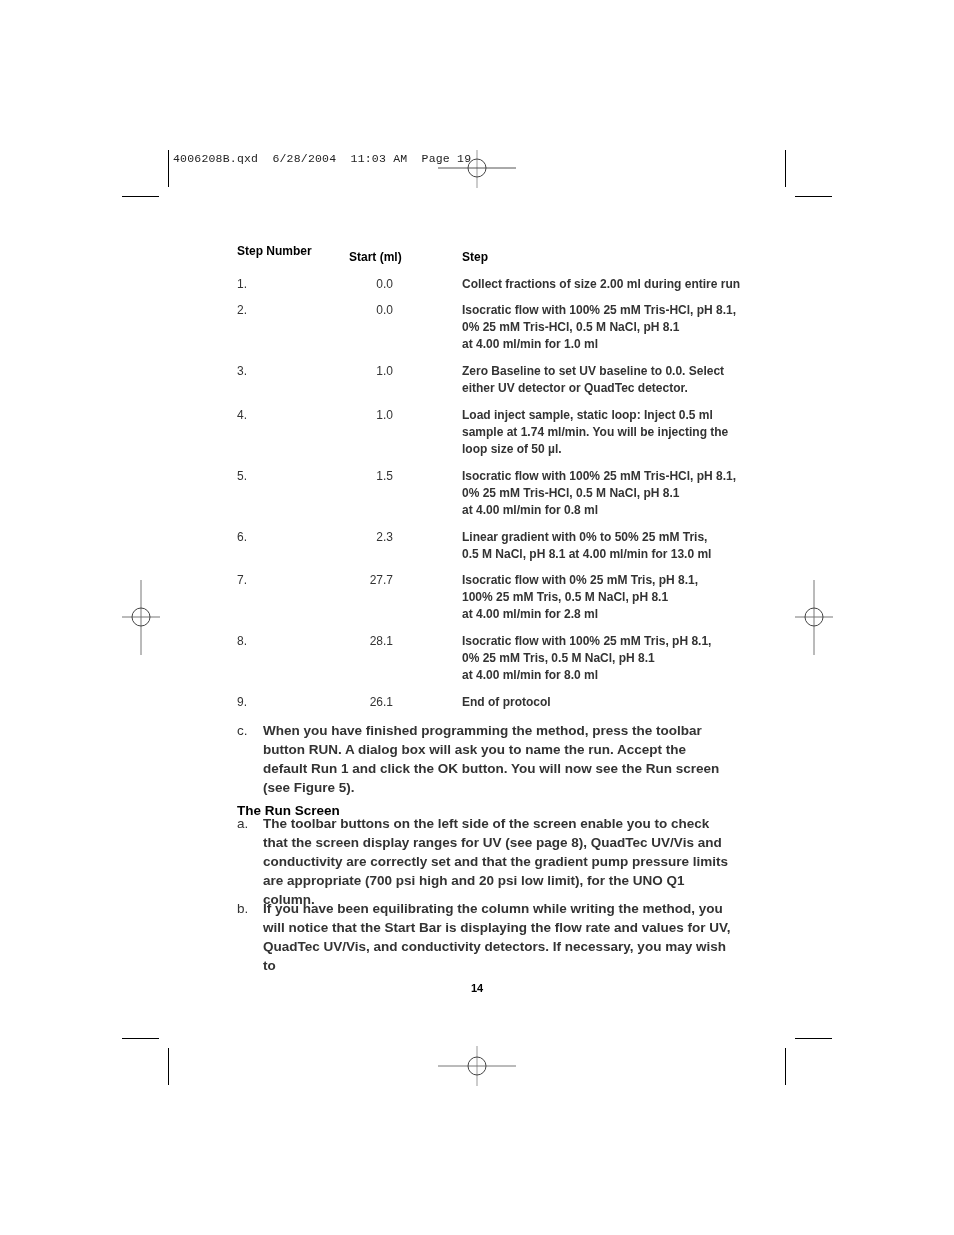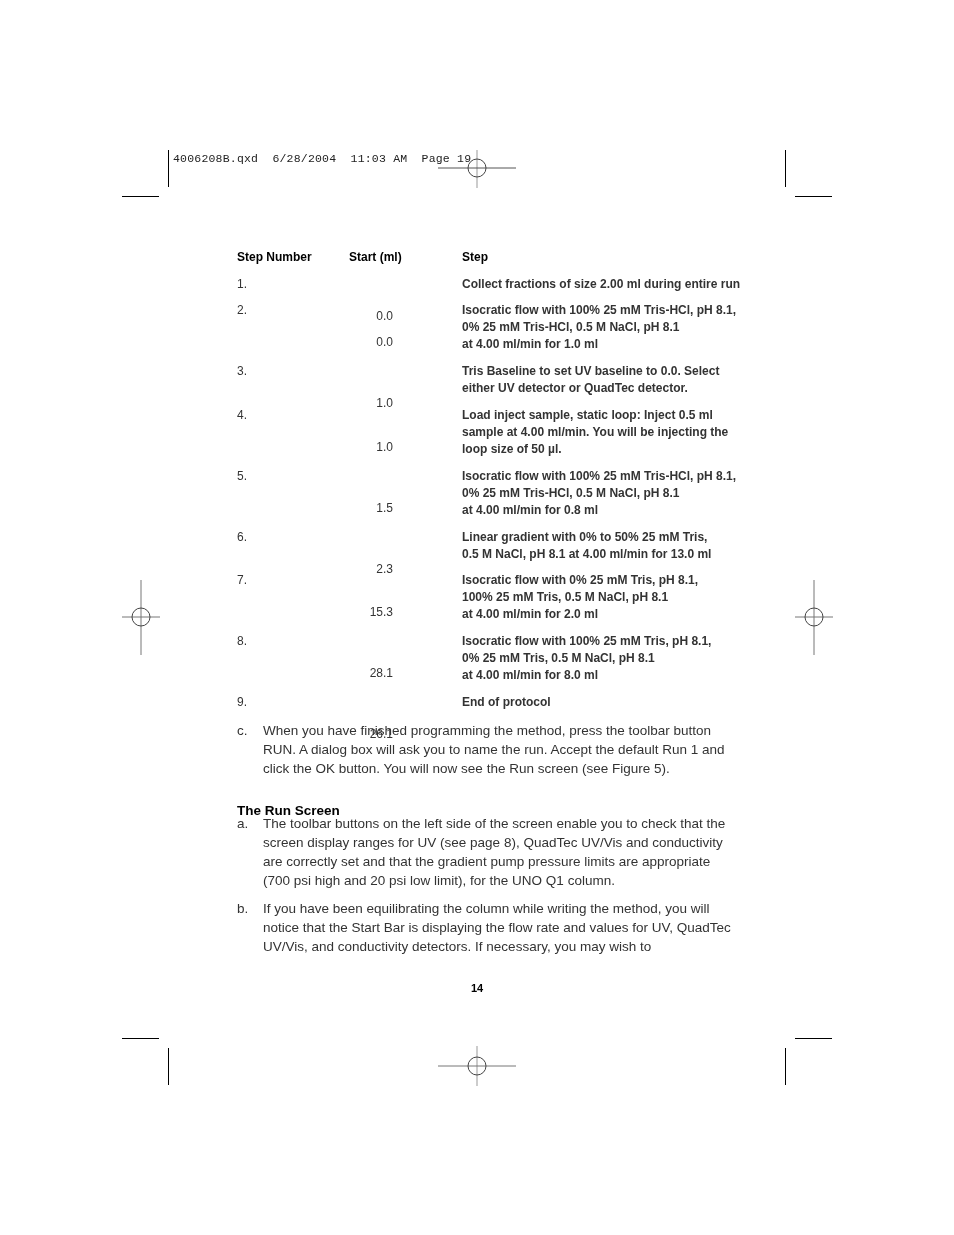--- a/index.html
+++ b/index.html
@@ -5,25 +5,25 @@
   html, body { margin:0; padding:0; background:#ffffff; }
   body { width:954px; height:1235px; position:relative; overflow:hidden;
          font-family:"Liberation Sans", sans-serif; color:#333; }
   .slug { position:absolute; left:173px; top:152px; font-family:"Liberation Mono", monospace;
           font-size:11.5px; color:#222; white-space:pre; letter-spacing:0.2px; }
   .line { position:absolute; background:#000; }
   .reg { position:absolute; }
   .hdr { position:absolute; font-weight:bold; font-size:12px; color:#000; }
   .row { position:absolute; font-size:12px; line-height:17px; color:#333; }
   .row .num { position:absolute; left:0; }
-  .row .start { position:absolute; left:100px; width:56px; text-align:right;margin-top:32px; }
+  .row .start { position:absolute; left:100px; width:56px; text-align:right; }
   .row .desc { position:absolute; left:225px; width:290px; white-space:pre-line;font-weight:bold; }
   .para { position:absolute; left:237px; width:490px; font-size:13.5px; line-height:19px; color:#333; }
   .para .lbl { position:absolute; left:0; }
-  .para .txt { position:absolute; left:26px; width:470px; }
+  .para .txt { position:absolute; left:26px; width:470px;font-weight:bold; }
   .heading { position:absolute; left:237px; top:787px; font-weight:bold; font-size:13.5px; color:#000;margin-top:16px; }
   .pagenum { position:absolute; left:0; width:954px; top:982px; text-align:center; font-weight:bold; font-size:11px; color:#000; }
 </style>
 </head>
 <body>
 
 <div class="slug">4006208B.qxd  6/28/2004  11:03 AM  Page 19</div>
 
 <div class="line" style="left:168px;top:150px;width:1px;height:37px;"></div>
 <div class="line" style="left:122px;top:196px;width:37px;height:1px;"></div>
@@ -51,68 +51,68 @@
   <line x1="19" y1="0" x2="19" y2="75" stroke="#777" stroke-width="1"></line>
   <line x1="0" y1="37" x2="38" y2="37" stroke="#777" stroke-width="1"></line>
   <circle cx="19" cy="37" r="9" fill="none" stroke="#444" stroke-width="1"></circle>
 </svg>
 <svg class="reg" style="left:438px;top:1046px;" width="78" height="40">
   <line x1="39" y1="0" x2="39" y2="40" stroke="#ccc" stroke-width="2"></line>
   <line x1="0" y1="20" x2="78" y2="20" stroke="#777" stroke-width="1"></line>
   <circle cx="39" cy="20" r="9" fill="none" stroke="#444" stroke-width="1"></circle>
 </svg>
 
-<div class="hdr" style="left:237px;top:250px;">Step Number</div>
+<div class="hdr" style="left:237px;top:244px;">Step Number</div>
 <div class="hdr" style="left:349px;top:250px;">Start (ml)</div>
 <div class="hdr" style="left:462px;top:250px;">Step</div>
 
 <div class="row" style="left:237px;top:276px;width:500px;">
   <span class="num">1.</span>
   <span class="start">0.0</span>
   <span class="desc">Collect fractions of size 2.00 ml during entire run</span>
 </div>
 <div class="row" style="left:237px;top:302px;width:500px;">
   <span class="num">2.</span>
   <span class="start">0.0</span>
   <span class="desc">Isocratic flow with 100% 25 mM Tris-HCl, pH 8.1,
 0% 25 mM Tris-HCl, 0.5 M NaCl, pH 8.1
 at 4.00 ml/min for 1.0 ml</span>
 </div>
 <div class="row" style="left:237px;top:363px;width:500px;">
   <span class="num">3.</span>
   <span class="start">1.0</span>
-  <span class="desc">Tris Baseline to set UV baseline to 0.0. Select
+  <span class="desc">Zero Baseline to set UV baseline to 0.0. Select
 either UV detector or QuadTec detector.</span>
 </div>
 <div class="row" style="left:237px;top:407px;width:500px;">
   <span class="num">4.</span>
   <span class="start">1.0</span>
   <span class="desc">Load inject sample, static loop: Inject 0.5 ml
-sample at 4.00 ml/min. You will be injecting the
+sample at 1.74 ml/min. You will be injecting the
 loop size of 50 µl.</span>
 </div>
 <div class="row" style="left:237px;top:468px;width:500px;">
   <span class="num">5.</span>
   <span class="start">1.5</span>
   <span class="desc">Isocratic flow with 100% 25 mM Tris-HCl, pH 8.1,
 0% 25 mM Tris-HCl, 0.5 M NaCl, pH 8.1
 at 4.00 ml/min for 0.8 ml</span>
 </div>
 <div class="row" style="left:237px;top:529px;width:500px;">
   <span class="num">6.</span>
   <span class="start">2.3</span>
   <span class="desc">Linear gradient with 0% to 50% 25 mM Tris,
 0.5 M NaCl, pH 8.1 at 4.00 ml/min for 13.0 ml</span>
 </div>
 <div class="row" style="left:237px;top:572px;width:500px;">
   <span class="num">7.</span>
-  <span class="start">15.3</span>
+  <span class="start">27.7</span>
   <span class="desc">Isocratic flow with 0% 25 mM Tris, pH 8.1,
 100% 25 mM Tris, 0.5 M NaCl, pH 8.1
-at 4.00 ml/min for 2.0 ml</span>
+at 4.00 ml/min for 2.8 ml</span>
 </div>
 <div class="row" style="left:237px;top:633px;width:500px;">
   <span class="num">8.</span>
   <span class="start">28.1</span>
   <span class="desc">Isocratic flow with 100% 25 mM Tris, pH 8.1,
 0% 25 mM Tris, 0.5 M NaCl, pH 8.1
 at 4.00 ml/min for 8.0 ml</span>
 </div>
 <div class="row" style="left:237px;top:694px;width:500px;">
   <span class="num">9.</span>

